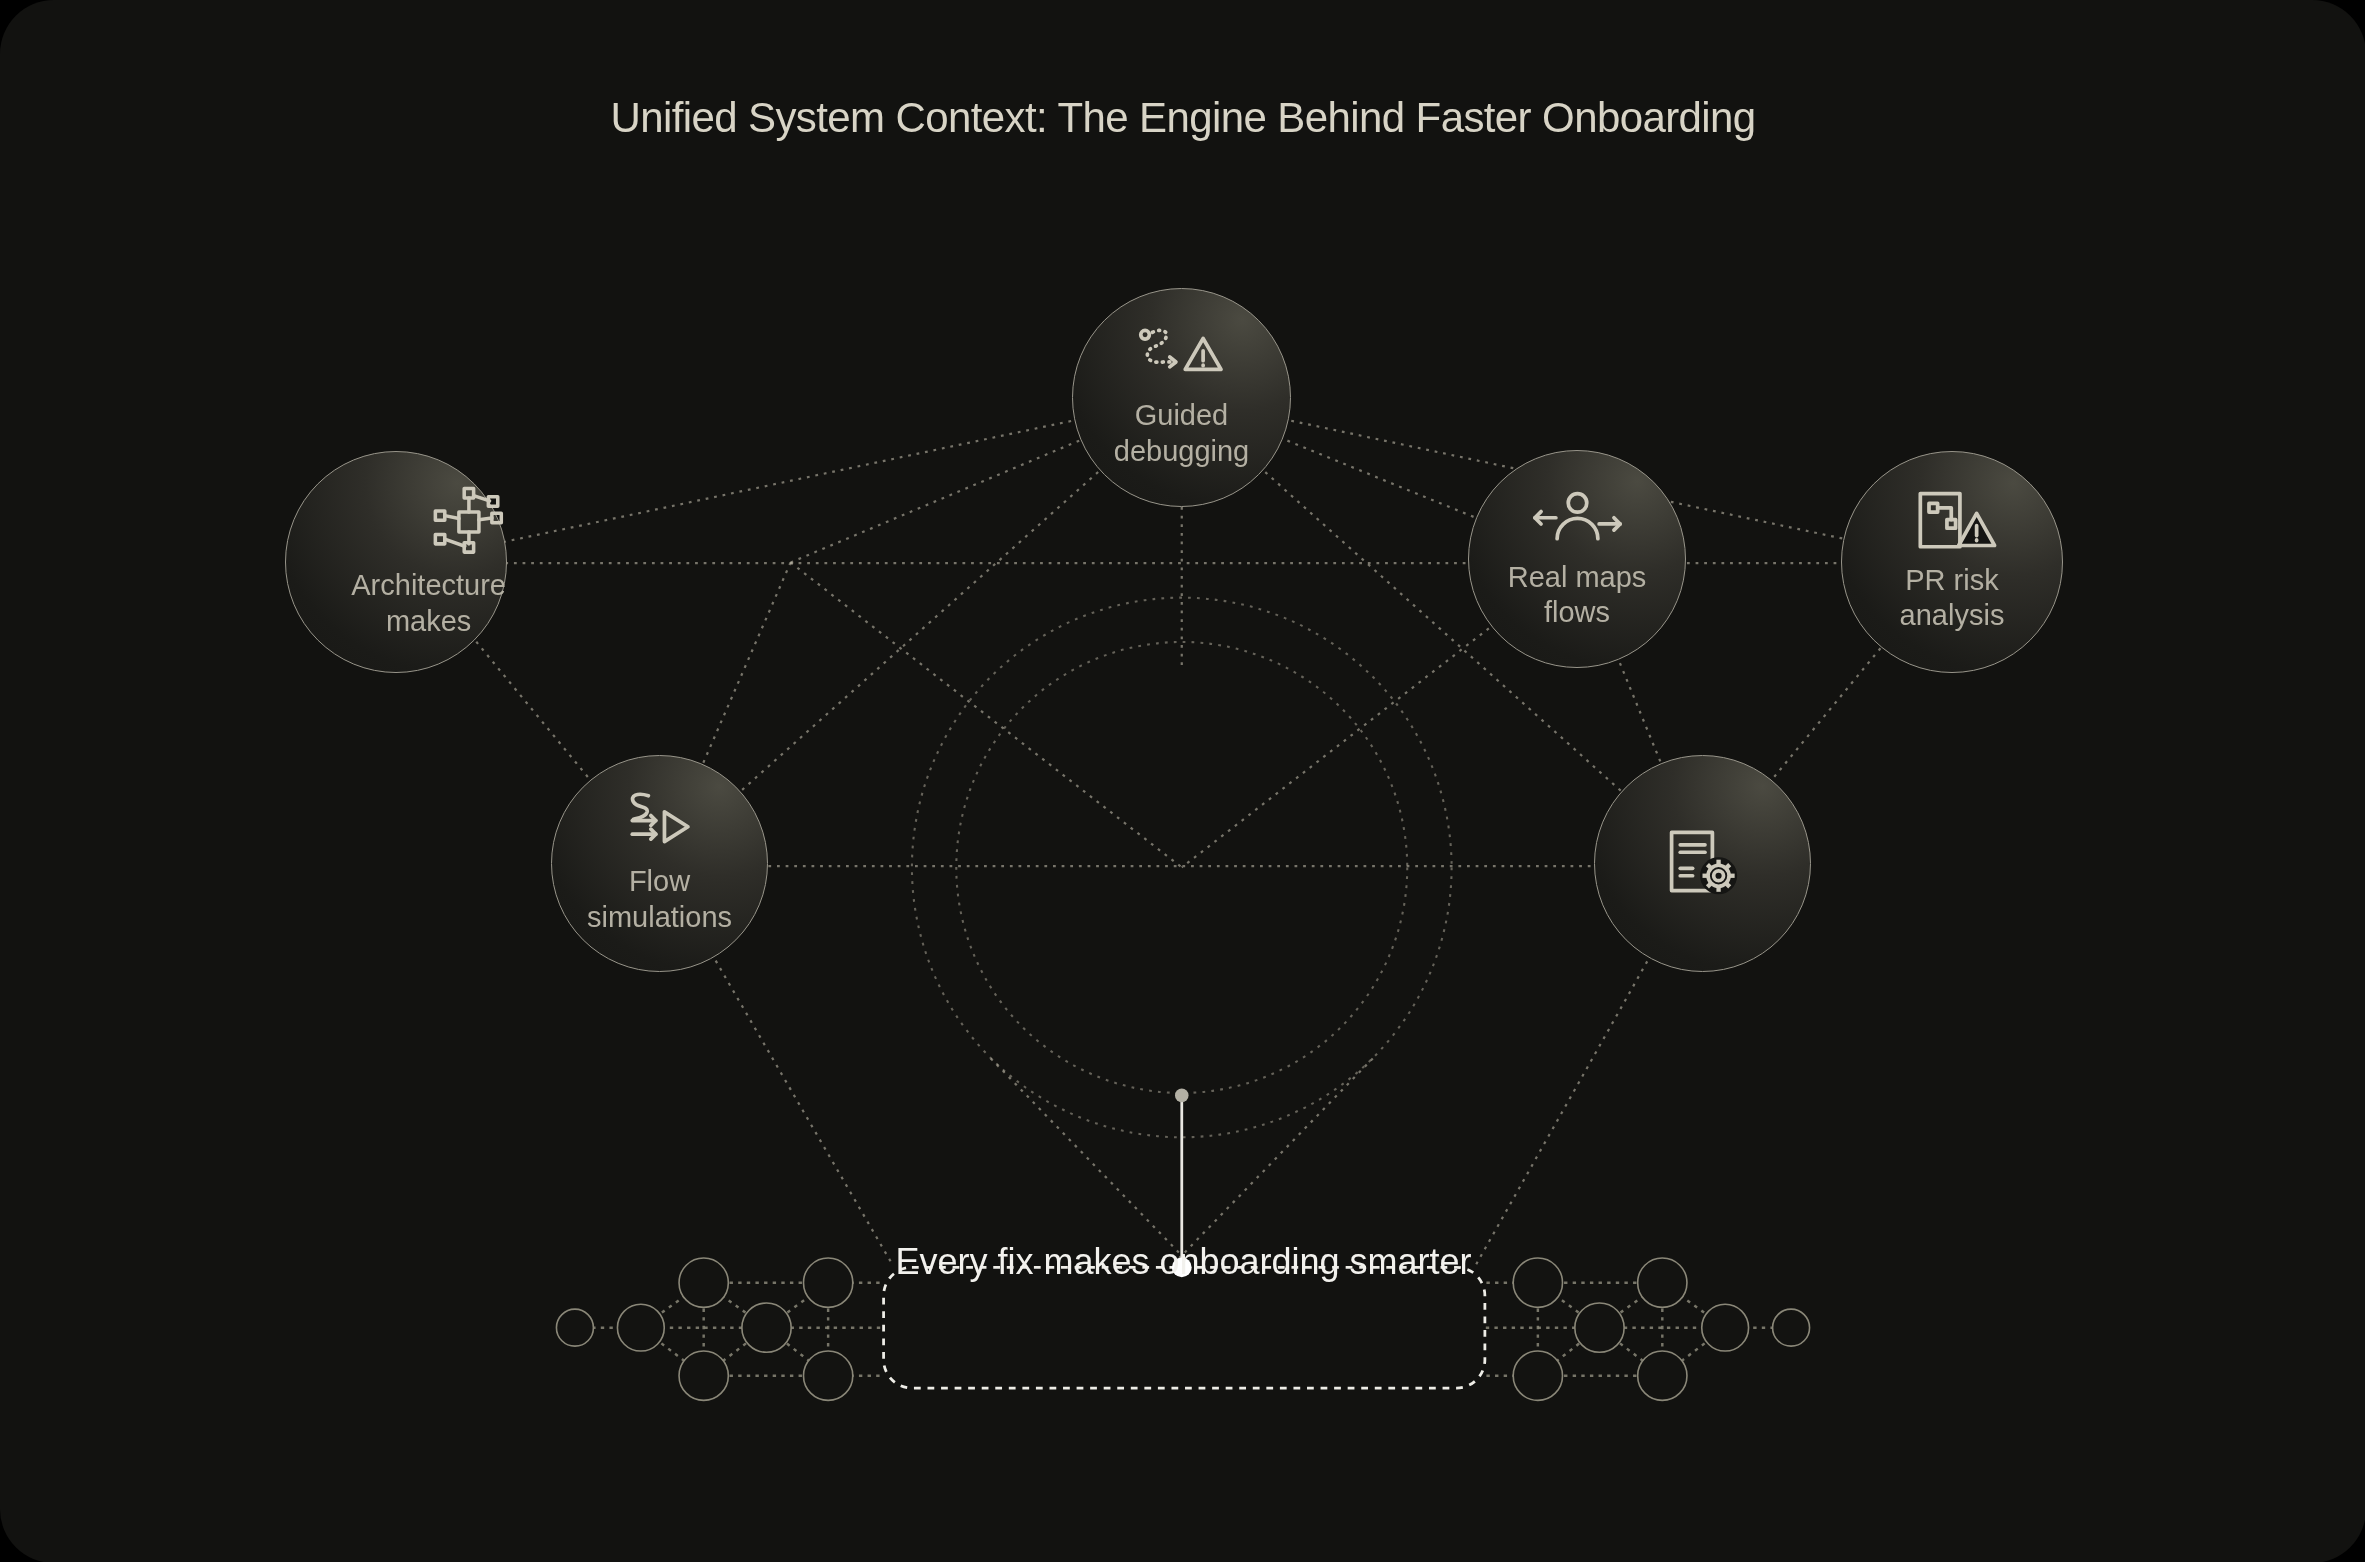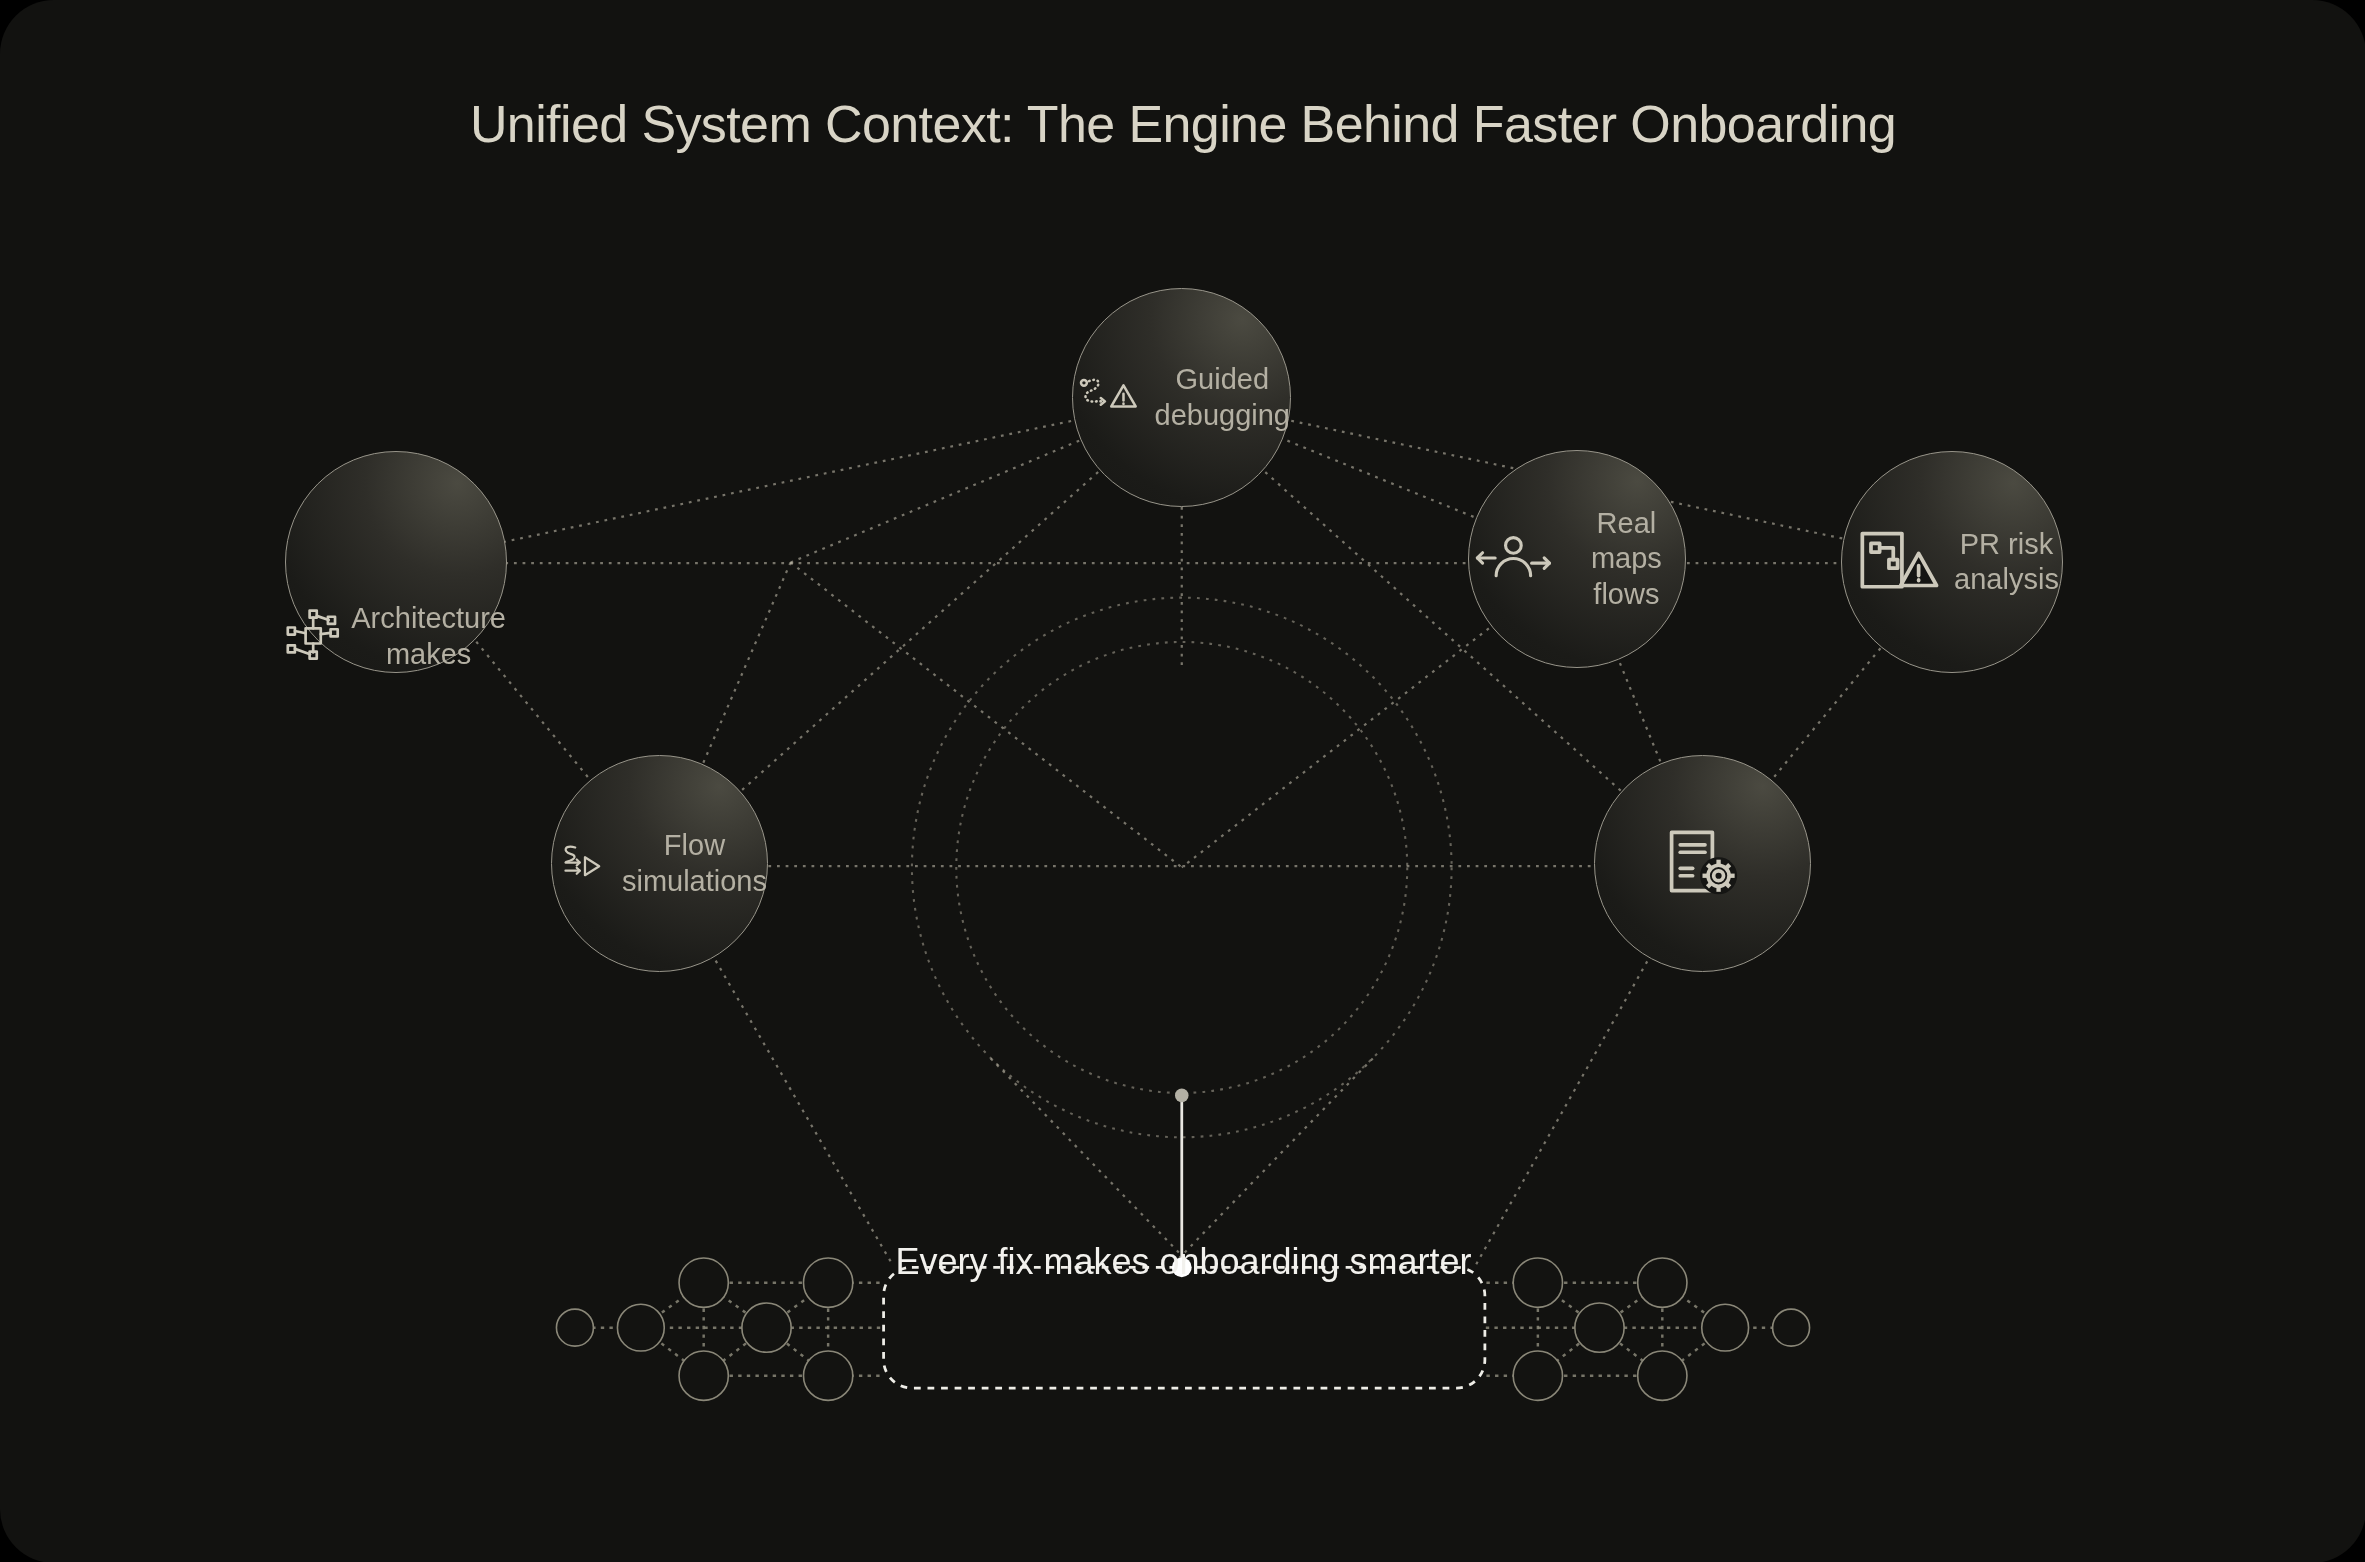--- a/index.html
+++ b/index.html
@@ -3,32 +3,32 @@
 <meta charset="utf-8">
 <style>
   html,body{margin:0;padding:0;background:#000;}
   #card{
     position:relative;width:2366px;height:1563px;background:#121210;
     border-radius:54px;overflow:hidden;
     font-family:"Liberation Sans", sans-serif;
   }
   #page-title{
     position:absolute;left:0;top:94px;width:100%;text-align:center;
-    font-size:52px;font-weight:500;letter-spacing:-0.6px;color:#d8d4c6;
+    font-size:42px;font-weight:500;letter-spacing:-0.6px;color:#d8d4c6;
   }
   svg.layer{position:absolute;left:0;top:0;}
   .dot{stroke:#b7b2a2;stroke-opacity:.62;stroke-width:3.6;stroke-dasharray:4.5 9.5;fill:none;}
   .ring{stroke:#b7b2a2;stroke-opacity:.5;stroke-width:3.4;stroke-dasharray:4.5 10;fill:none;}
   .netedge{stroke:#8a8778;stroke-opacity:.85;stroke-width:4;stroke-dasharray:5.5 8.5;fill:none;}
   .netnode{fill:#131311;stroke:#8a8778;stroke-width:2.6;}
   .satellite{
     position:absolute;border-radius:50%;
     border:1.5px solid #98958a;
     background:radial-gradient(140% 140% at 78% 14%, #4b4a41 0%, #2f2e29 30%, #1b1b18 62%, #141412 100%);
-    display:flex;flex-direction:row;align-items:center;justify-content:center;
+    display:flex;flex-direction:column;align-items:center;justify-content:center;
     gap:10px;box-sizing:border-box;
   }
   .satellite .label{
     text-align:center;font-size:29px;line-height:1.22;color:#b4b0a3;font-weight:400;
   }
   .satellite .label span{display:block;}
   .icon{display:block;}
   .icon *{vector-effect:none;}
   .ico-stroke{stroke:#cdc9bb;fill:none;stroke-width:6;stroke-linecap:round;stroke-linejoin:round;}
   .ico-dotted{stroke-dasharray:1.5 9;}

